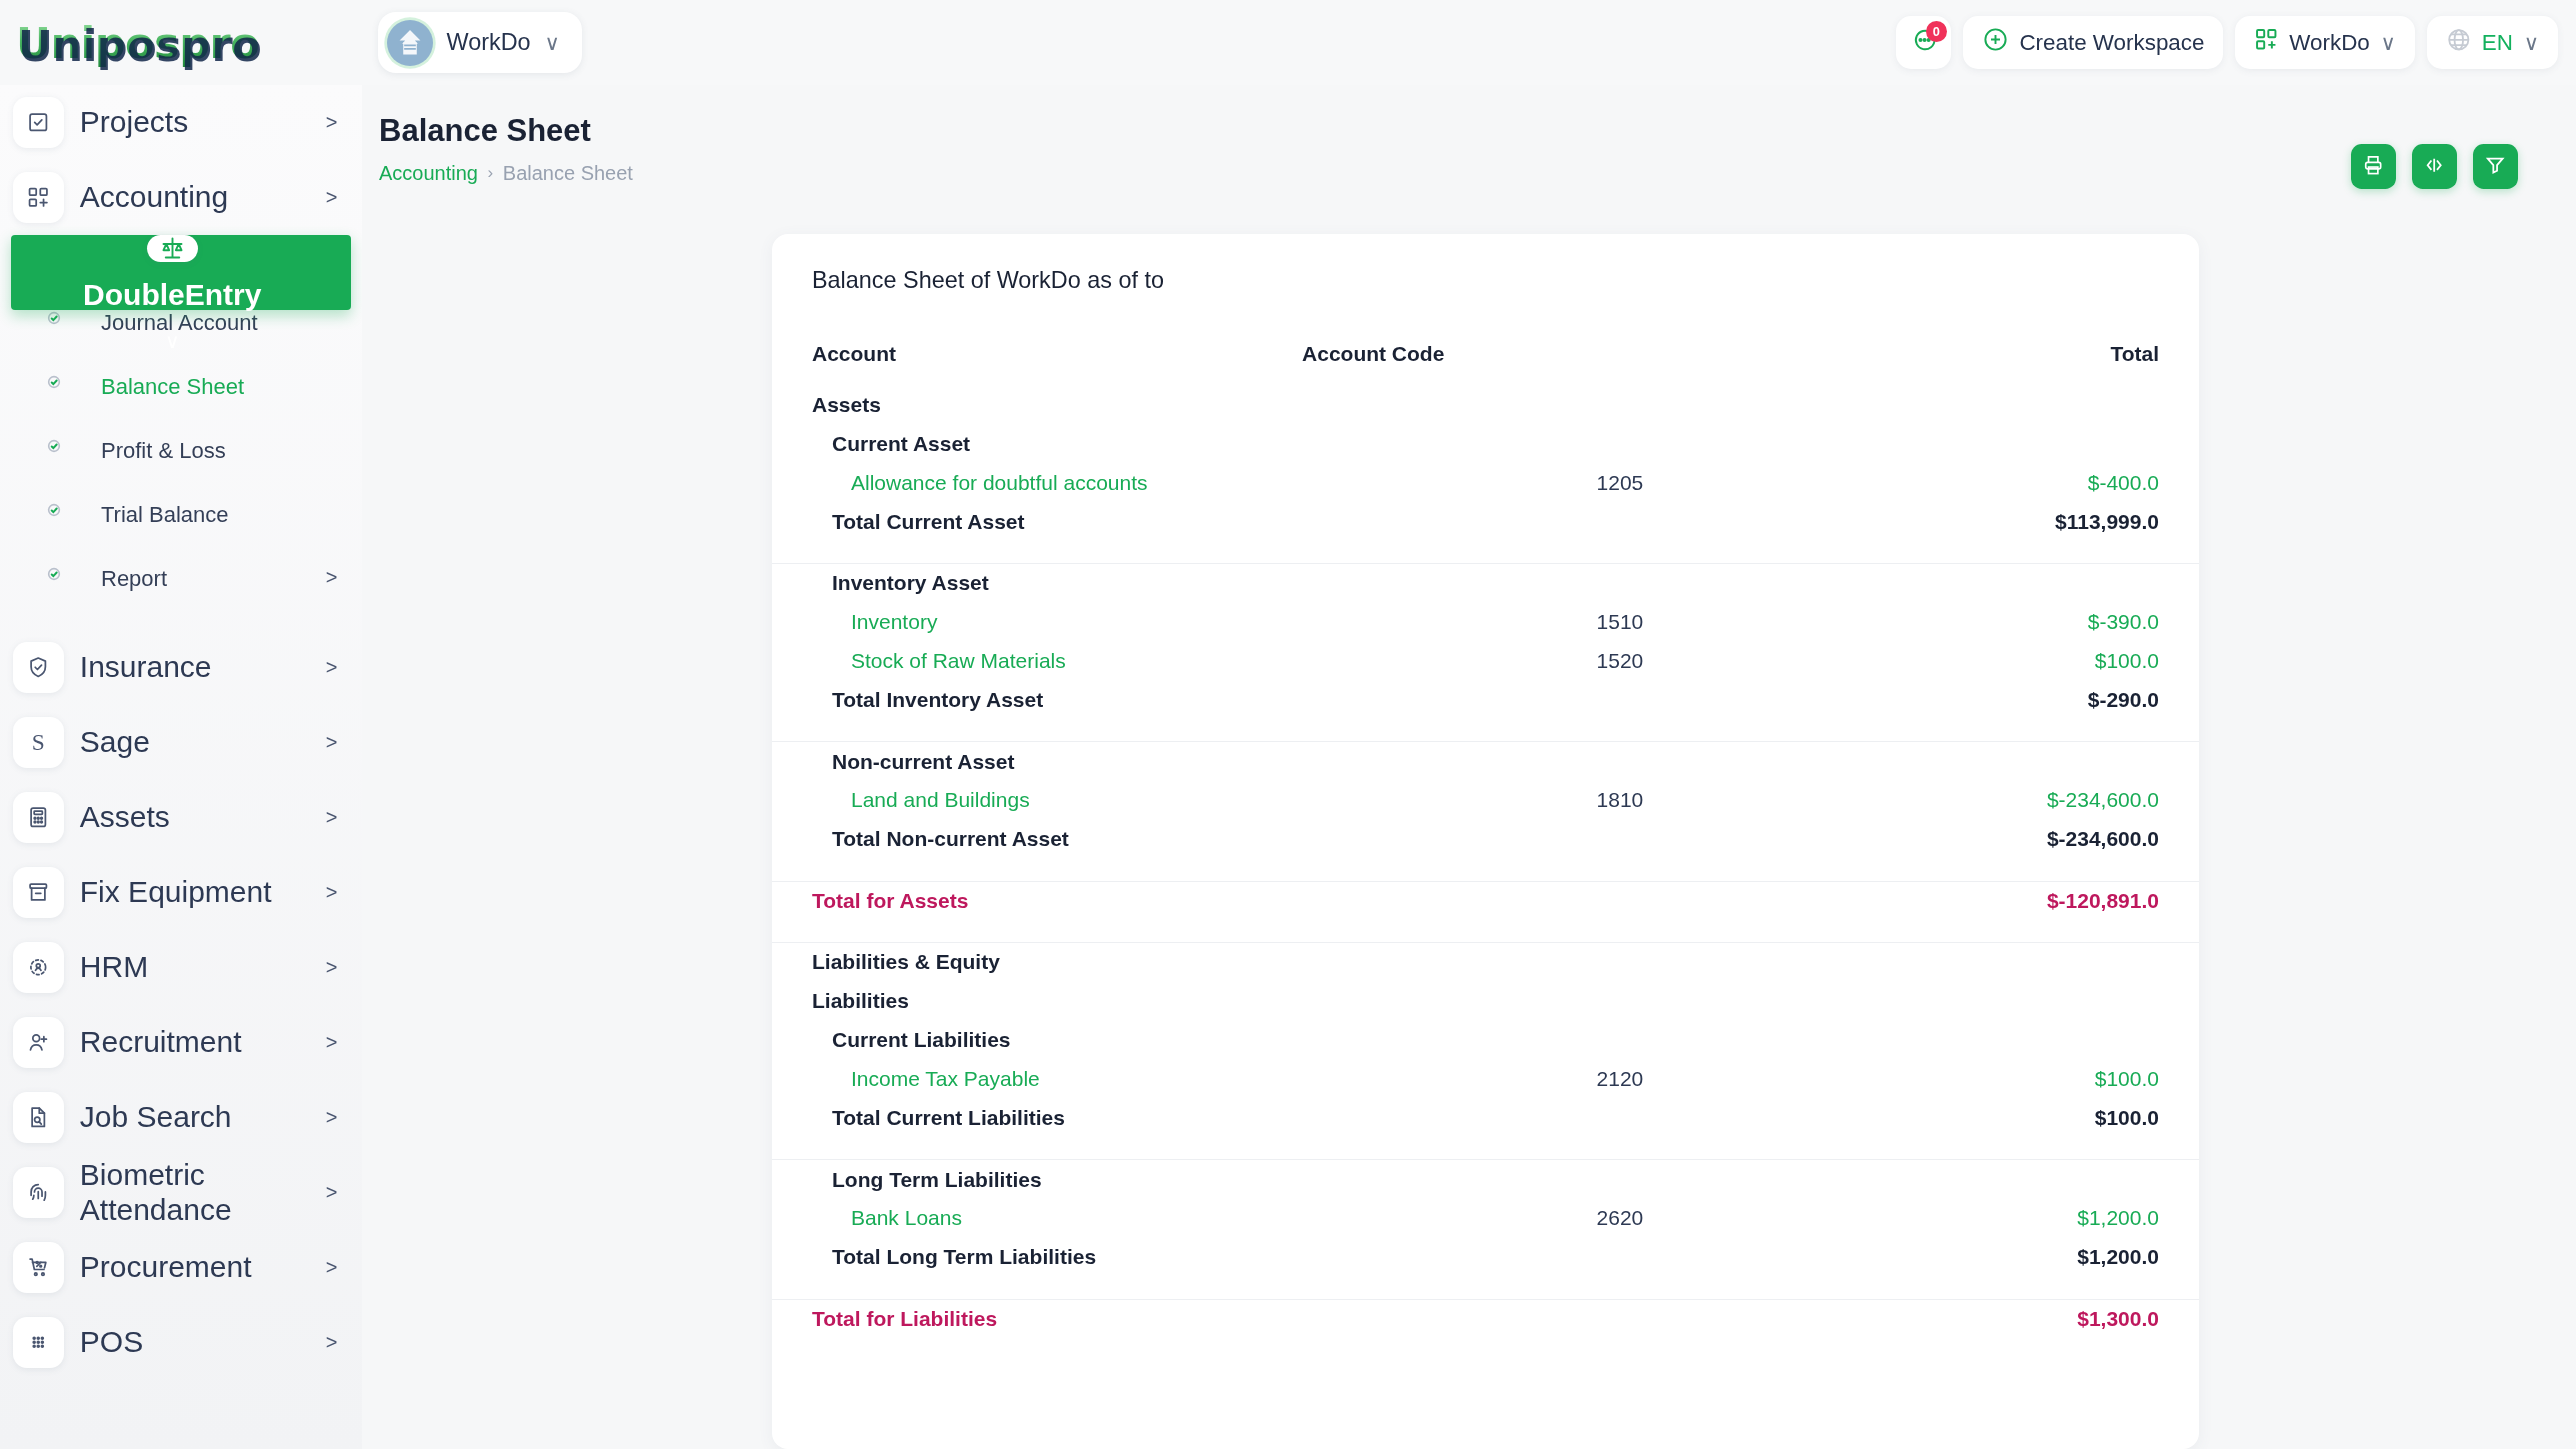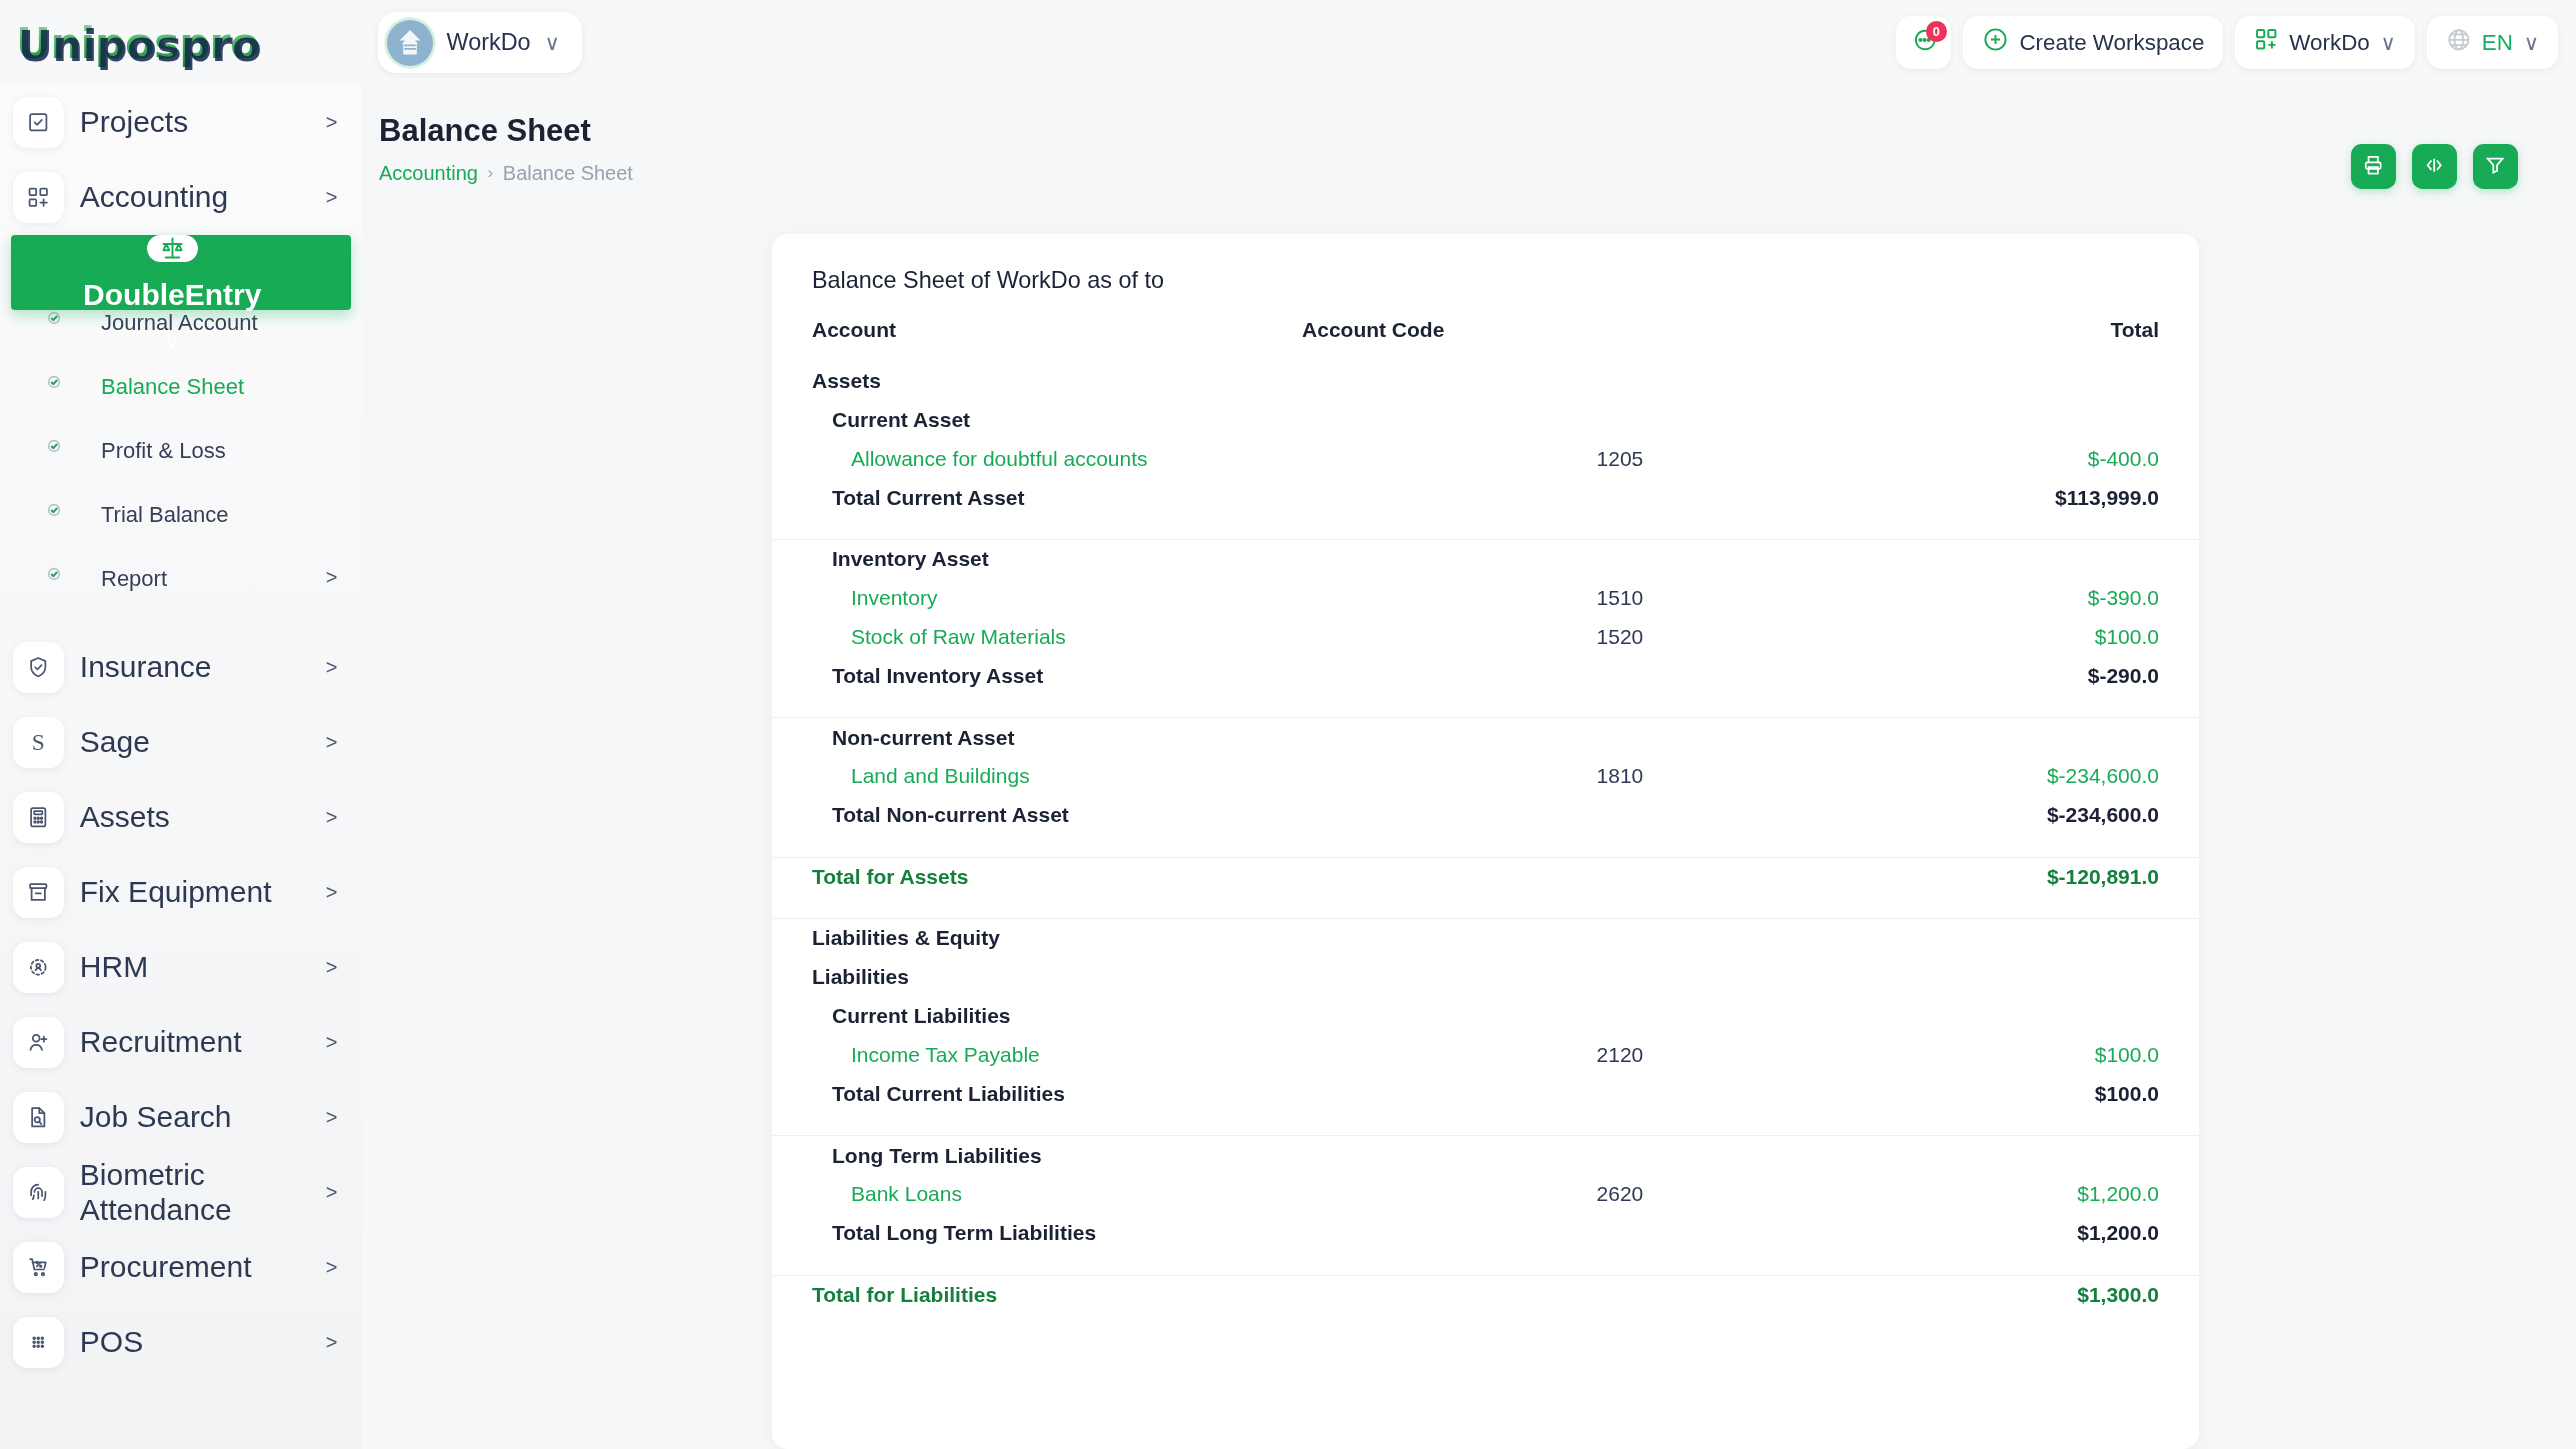--- a/index.html
+++ b/index.html
@@ -115,21 +115,21 @@
 
   
   .card {
     position: absolute; top: 234px; left: 772px; width: 1427px;
     background: #fff; border-radius: 16px;
     box-shadow: 0 3.2px 15px rgba(90,105,130,0.07);
     padding: 33px 0 0 0; min-height: 1215px;
   }
   .card-title { font-size: 23.4px; color: #1a2234; padding: 0 40px 0 40px; }
 
-  table { width: 100%; border-collapse: collapse; margin-top: 24px; }
+  table { width: 100%; border-collapse: collapse; margin-top: 48px; }
   th, td { font-size: 21px; padding: 0; vertical-align: middle; }
   thead th {
     color: #1a2234; font-weight: 700; padding-bottom: 19px; text-align: left;
   }
   thead th.c-code { text-align: left; padding-right: 341px; }
   thead th.c-total { text-align: right; }
   thead th:first-child { padding-left: 40px; }
   thead th:last-child { padding-right: 40px; }
   tbody tr td { height: 39px; }
   tbody tr td:first-child { padding-left: 40px; }
@@ -139,21 +139,21 @@
   .sep-top > td { border-top: 1.6px solid #edeff2; }
   .spacer td { height: 22.4px; border: 0; }
 
   .lvl0 { font-weight: 700; color: #1a2234; padding-left: 40px; }
   .lvl1 { font-weight: 700; color: #1a2234; }
   .lvl2 { color: #18ab55; }
   .i1 { padding-left: 60px !important; }
   .i2 { padding-left: 79px !important; }
   .val-green { color: #18ab55; }
   .val-bold { color: #1a2234; font-weight: 700; }
-  .row-total-major td { font-weight: 700; color: #15803d; }
+  .row-total-major td { font-weight: 700; color: #be185d; }
 </style>
 </head>
 <body>
 
 <div id="app">
 
   <div class="topbar">
     <div class="logo-wrap">
       <span class="logo-text">Unipospro</span>
     </div>

